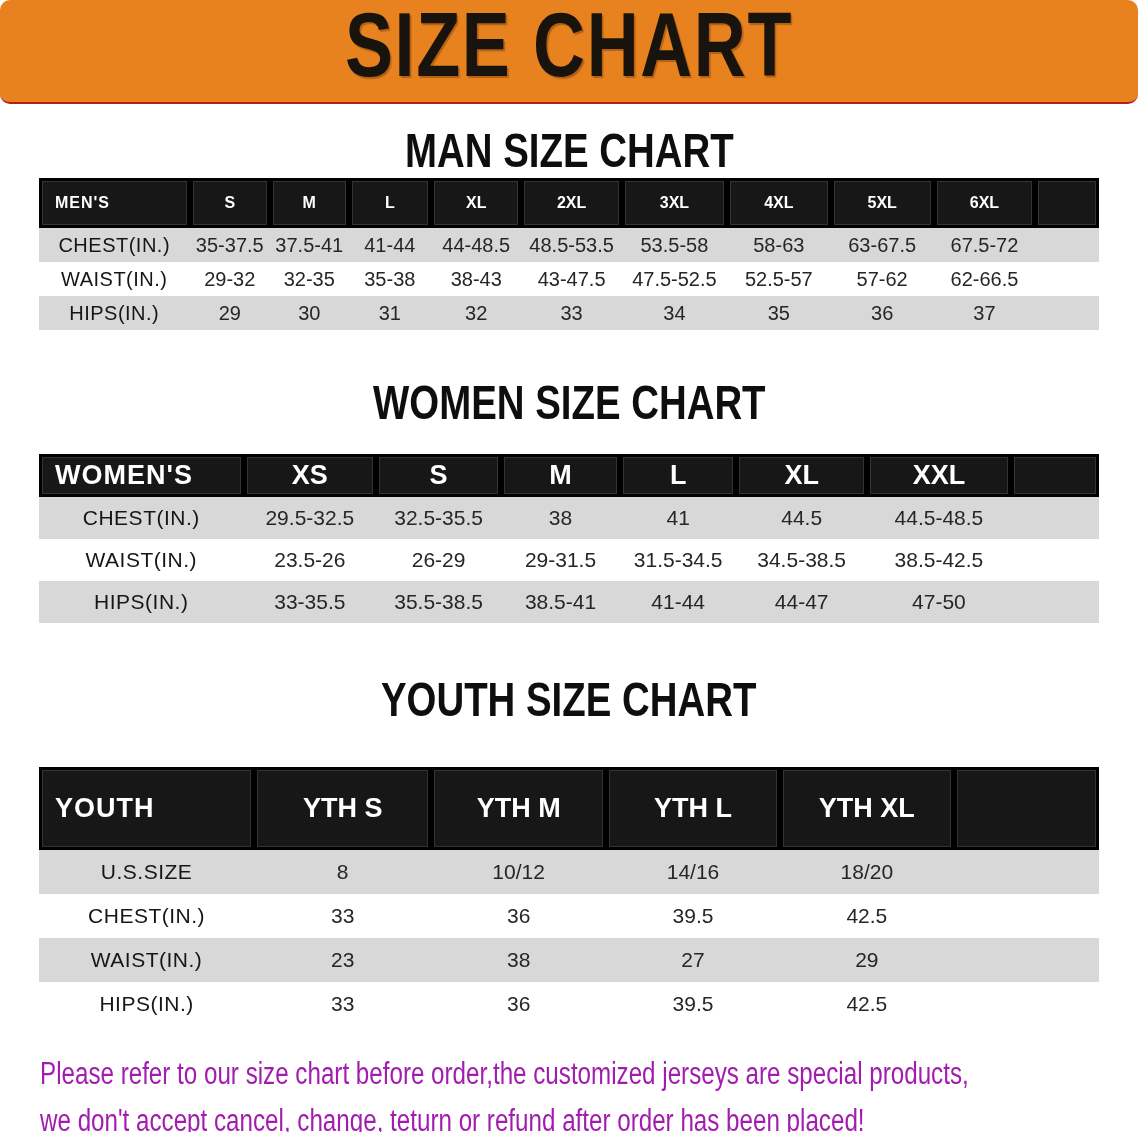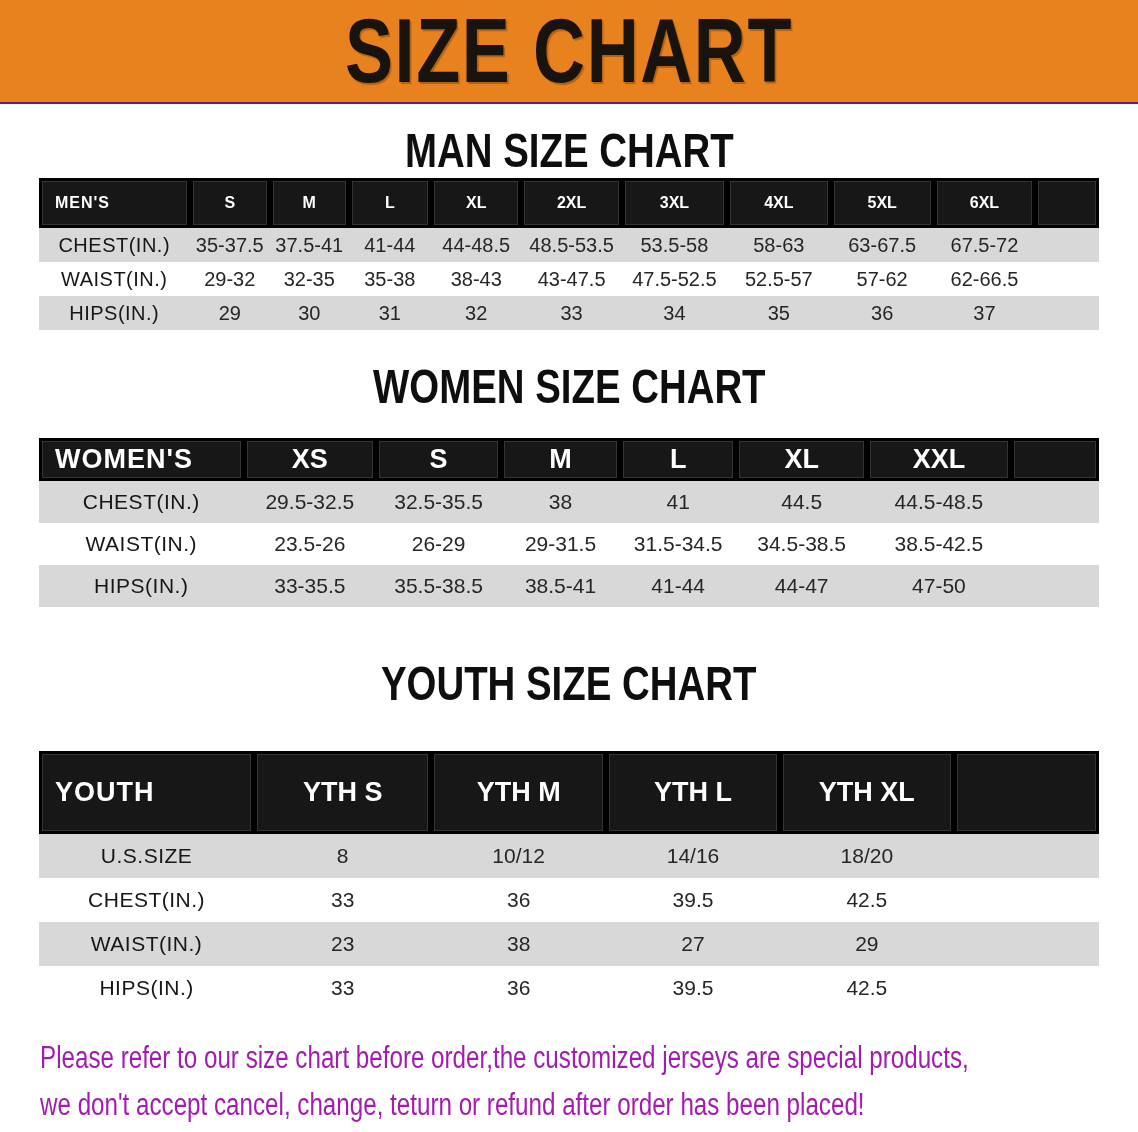--- a/index.html
+++ b/index.html
@@ -6,33 +6,33 @@
   html, body { margin: 0; padding: 0; }
   body {
     width: 1138px; height: 1132px;
     background: #ffffff;
     font-family: "Liberation Sans", sans-serif;
     overflow: hidden;
   }
   .banner {
     height: 104px;
     background: #e8821e;
-    border-bottom: 2px solid #701a75;
-    display: flex; align-items: center; justify-content: center;
+    border-bottom: 2px solid #b91c1c;
+    display: flex; align-items: flex-start; justify-content: center; border-radius: 10px;
   }
   .banner-title {
     font-size: 90px; font-weight: bold; color: #19130d;
     letter-spacing: 2px; line-height: 1; white-space: nowrap;
     text-shadow: 2px 2px 1px rgba(80,35,0,0.35);
   }
   .condensed { display: inline-block; transform: scaleX(0.8); transform-origin: center; }
   .section-heading { text-align: center; margin: 0; color: #0e0e0e; font-weight: bold; white-space: nowrap; }
   .section-heading .condensed { font-size: 48px; line-height: 50px; letter-spacing: 0px; }
   #men-heading   { margin-top: 22px; margin-bottom: 2px; }
-  #women-heading { margin-top: 32px; margin-bottom: 26px; }
+  #women-heading { margin-top: 48px; margin-bottom: 26px; }
   #youth-heading { margin-top: 52px; margin-bottom: 42px; }
 
   table.size-table {
     width: 1060px; margin: 0 auto;
     border-collapse: collapse; table-layout: fixed;
     text-align: center;
   }
   tr.band th {
     background: #171717; color: #ffffff;
     font-weight: bold; white-space: nowrap;

